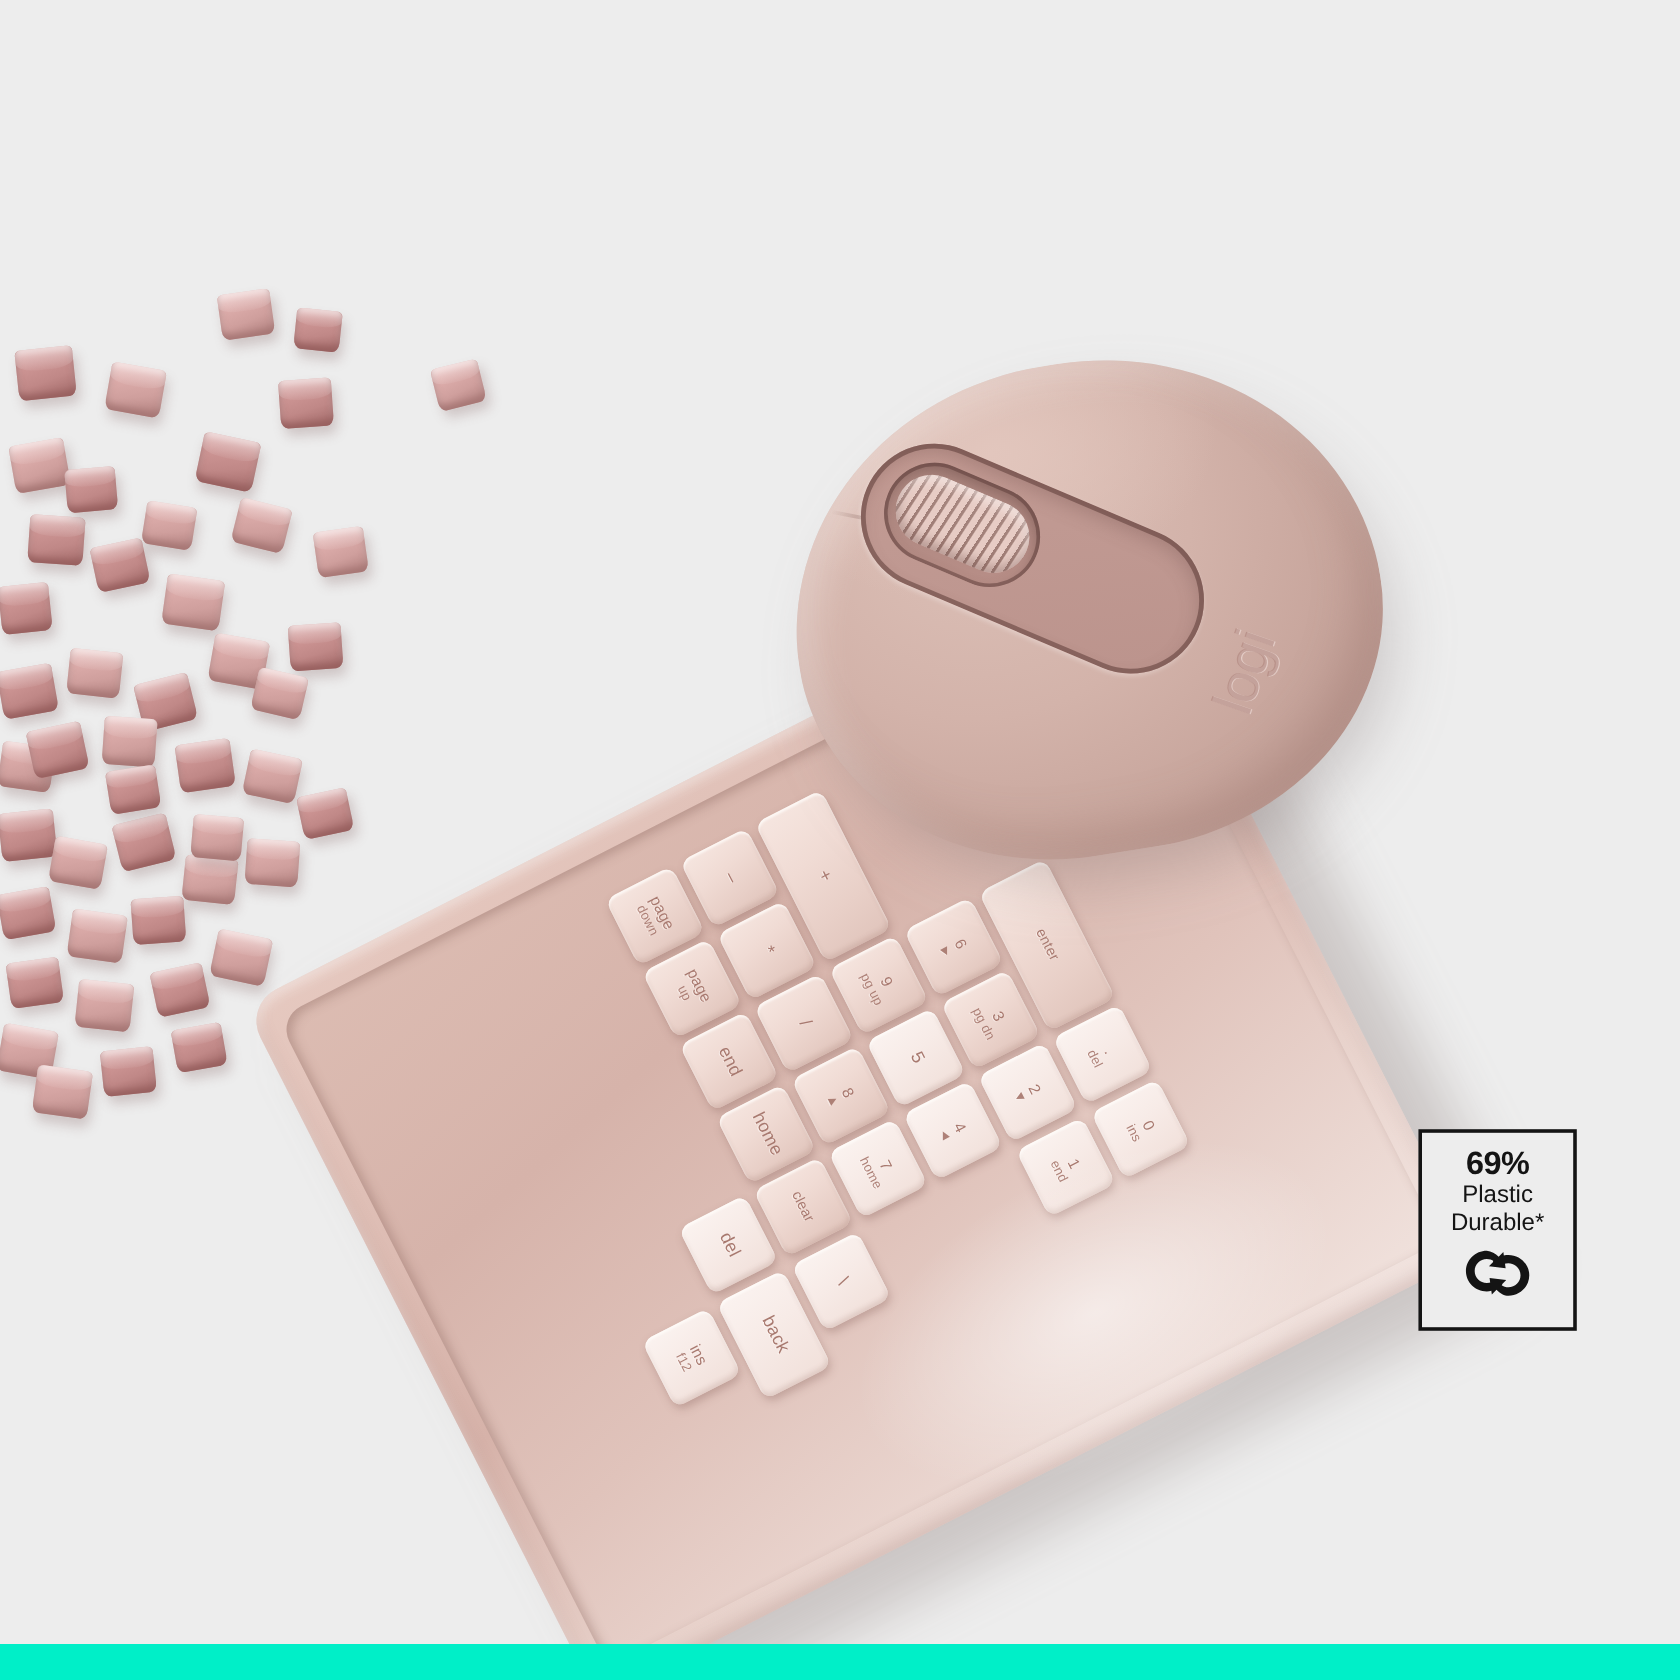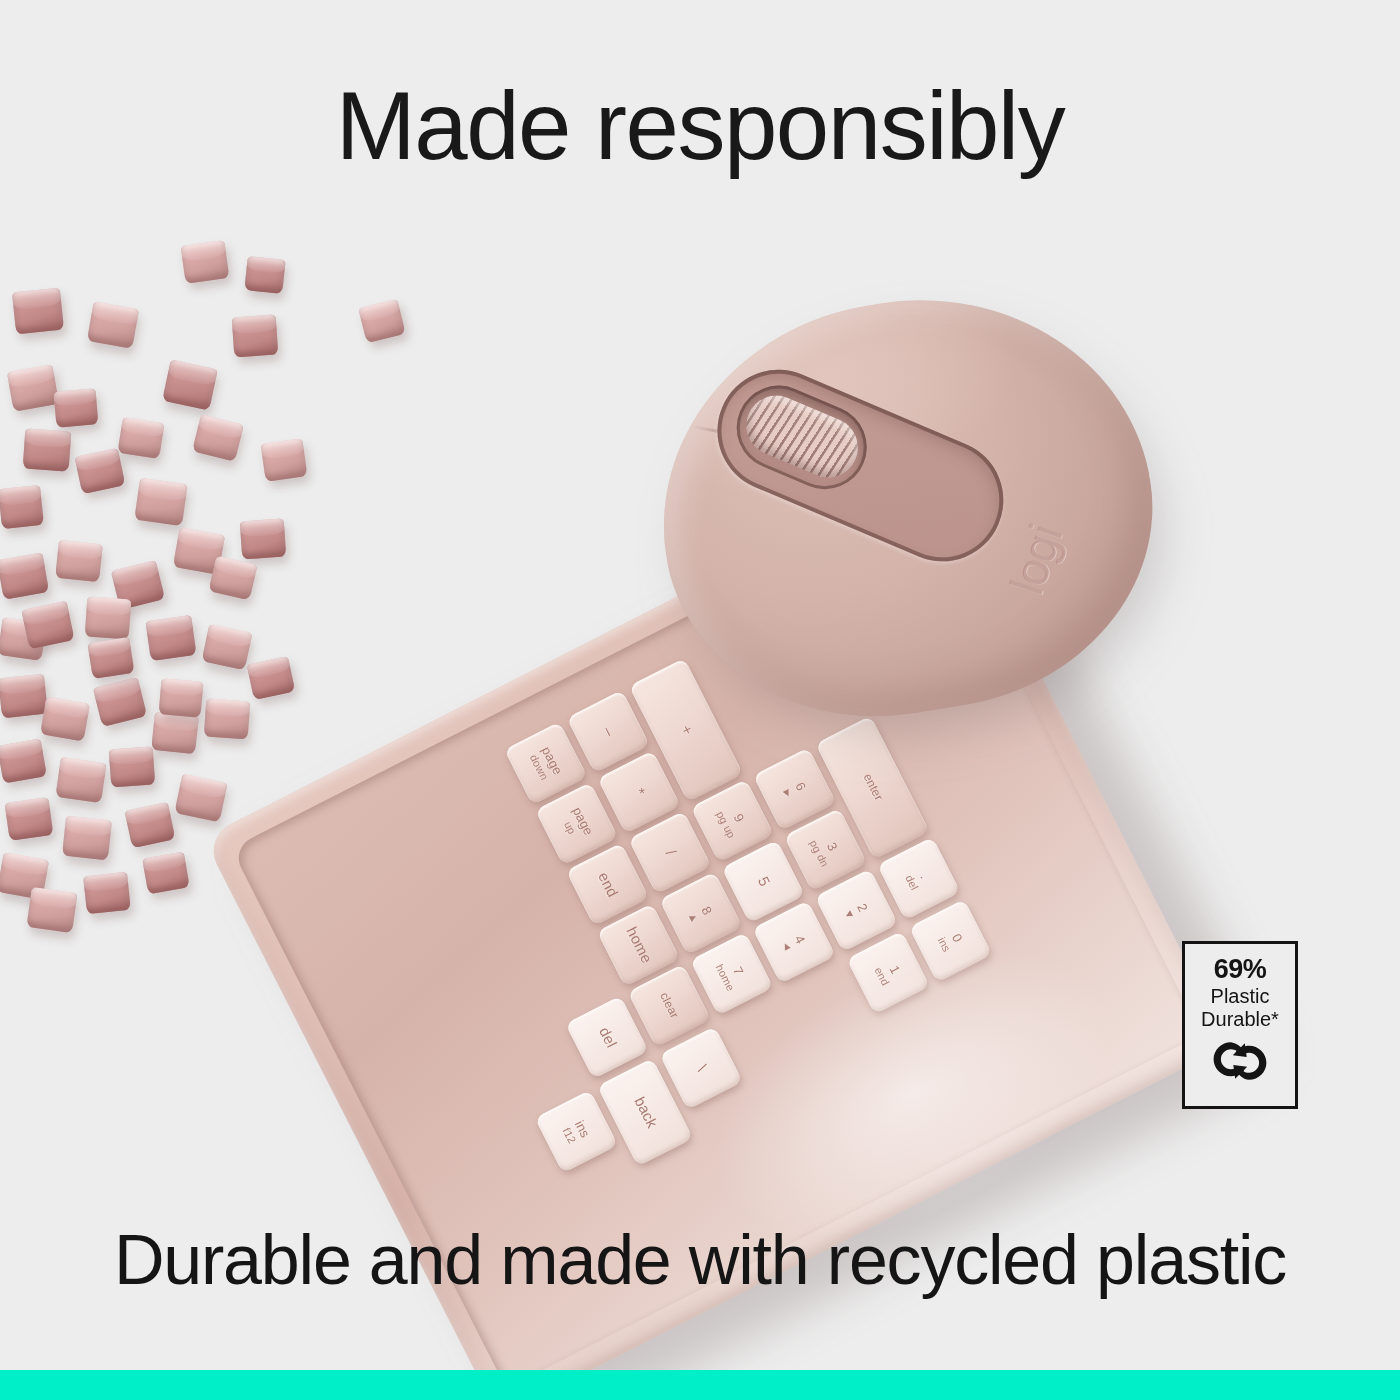--- a/index.html
+++ b/index.html
@@ -35,21 +35,21 @@
   }
 
   
   .brandbar{
     position:absolute;left:0;top:1370px;width:1400px;height:30px;
     background:#00efc8;z-index:70;
   }
 
   
   .badge{
-    position:absolute;left:1182px;top:941px;width:116px;height:168px;
+    position:absolute;left:1182px;top:941px;width:132px;height:168px;
     border:3px solid #141414;
     background:#ededed;
     box-sizing:border-box;
     display:flex;flex-direction:column;align-items:center;
     padding-top:11px;
     z-index:65;
   }
   .badge-pct{font-size:27px;font-weight:600;color:#141414;letter-spacing:-0.5px;line-height:1.05;}
   .badge-l1{font-size:20px;font-weight:400;color:#141414;line-height:1.15;margin-top:2px;}
   .badge-l2{font-size:20px;font-weight:400;color:#141414;line-height:1.15;}
@@ -328,23 +328,21 @@
       <div class="mouse-split"></div>
       <div class="wheel-well">
         <div class="wheel-recess">
           <div class="wheel"></div>
         </div>
       </div>
       <div class="logi">logi</div>
     </div>
   </div>
 
-  <div class="headline">Made responsibly</div>
-
-  <div class="caption">Durable and made with recycled plastic</div>
+
 
   <div class="badge">
     <div class="badge-pct">69%</div>
     <div class="badge-l1">Plastic</div>
     <div class="badge-l2">Durable*</div>
     <div class="badge-icon">
       <svg width="62" height="46" viewBox="0 0 62 46" aria-hidden="true">
         <g fill="#141414">
           <path d="M22 4.2c-9.6 0-17.4 7.6-17.4 17s7.8 17 17.4 17c5.2 0 9.9-2.2 13-5.7l-5.6-4.6c-1.8 2-4.5 3.3-7.4 3.3-5.6 0-10.1-4.5-10.1-10s4.5-10 10.1-10c2.2 0 4.2.7 5.9 1.9l-4.1 4.2 13.9 1.6-1.9-13.6-3.9 4A17.6 17.6 0 0 0 22 4.2z"></path>
           <path d="M40 41.8c9.6 0 17.4-7.6 17.4-17S49.6 7.8 40 7.8c-5.2 0-9.9 2.2-13 5.7l5.6 4.6c1.8-2 4.5-3.3 7.4-3.3 5.6 0 10.1 4.5 10.1 10s-4.5 10-10.1 10c-2.2 0-4.2-.7-5.9-1.9l4.1-4.2-13.9-1.6 1.9 13.6 3.9-4c2.8 3 6.7 5.1 9.9 5.1z"></path>

